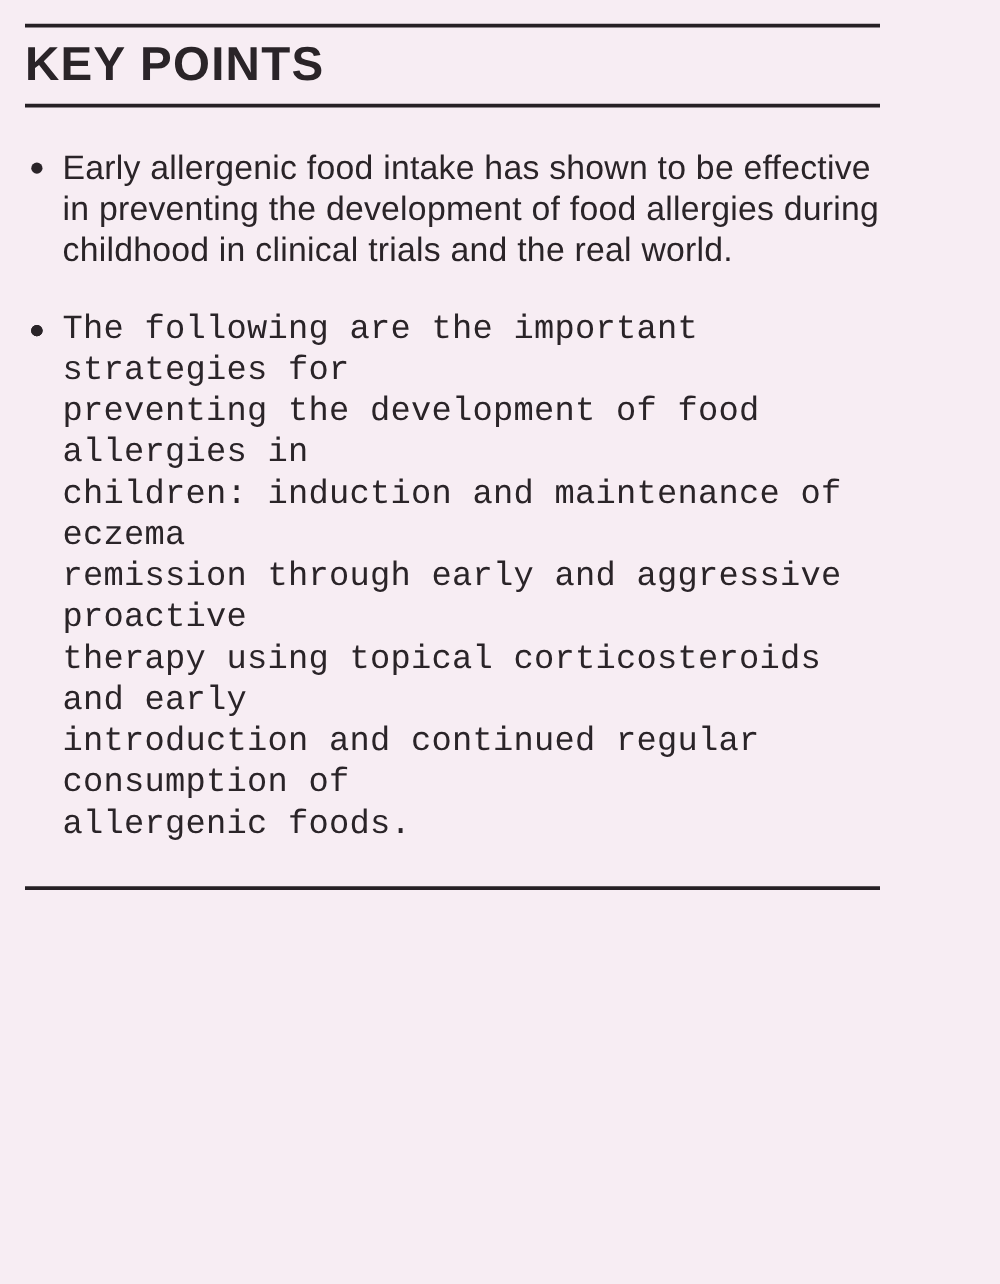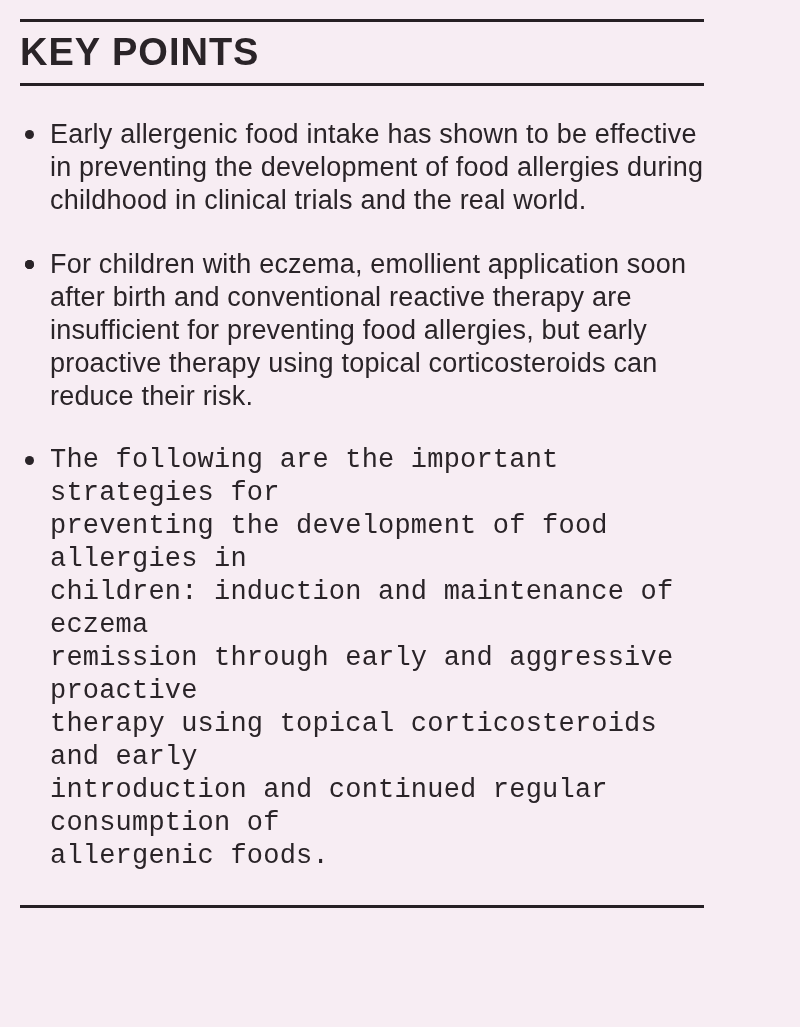--- a/index.html
+++ b/index.html
@@ -70,25 +70,21 @@
 
 <div class="panel">
   <div class="rule rule-top"></div>
   <h1>KEY POINTS</h1>
   <div class="rule rule-mid"></div>
   <ul class="kp-list" id="kp-list">
       <li><span class="dot"></span><span class="kp-text">Early allergenic food intake has shown to be effective
 in preventing the development of food allergies during
 childhood in clinical trials and the real world.</span></li>
       <li><span class="dot"></span></li>
-      <li><span class="dot"></span><span class="kp-text">For children with eczema, emollient application soon
-after birth and conventional reactive therapy are
-insufficient for preventing food allergies, but early
-proactive therapy using topical corticosteroids can
-reduce their risk.</span></li>
+      <li><span class="dot"></span></li>
       <li><span class="dot"></span><span class="kp-text">The following are the important strategies for
 preventing the development of food allergies in
 children: induction and maintenance of eczema
 remission through early and aggressive proactive
 therapy using topical corticosteroids and early
 introduction and continued regular consumption of
 allergenic foods.</span></li>
     </ul>
   <div class="rule rule-bottom"></div>
 </div>

